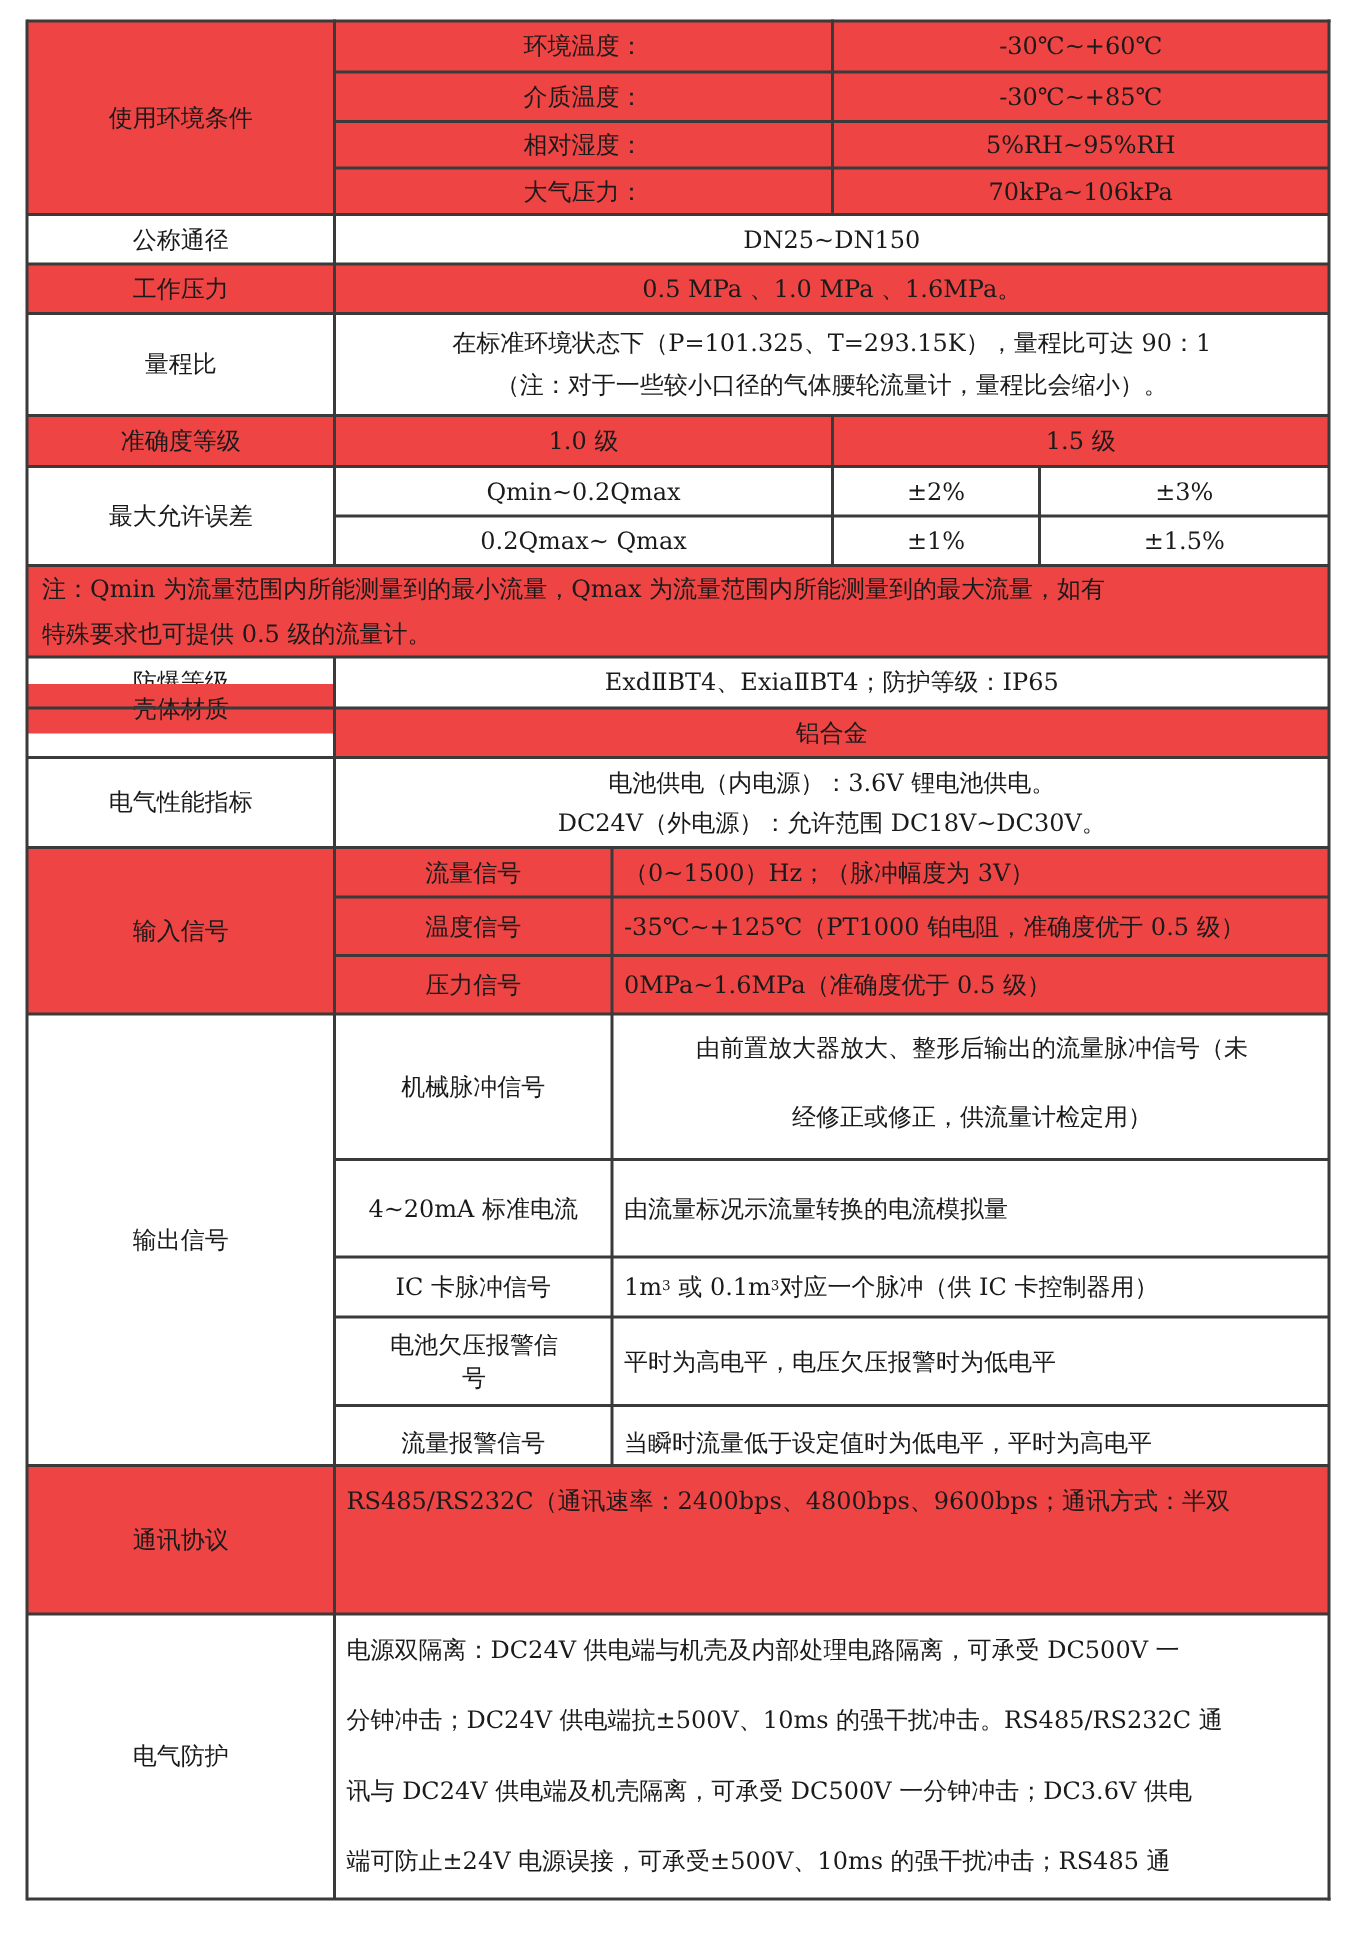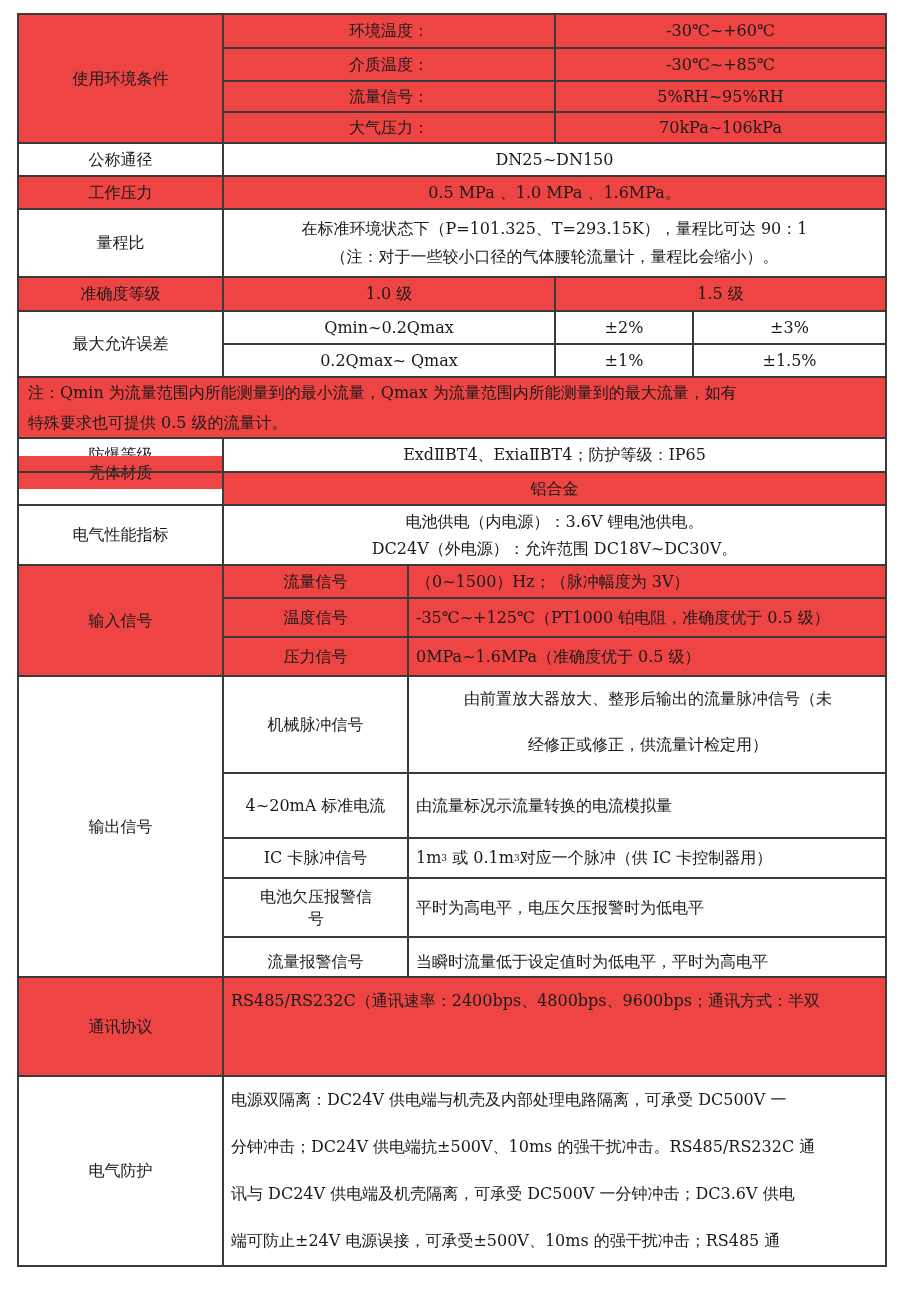--- a/index.html
+++ b/index.html
@@ -21,21 +21,21 @@
   sup{font-size:9px;line-height:0;}
 </style>
 </head>
 <body>
 
 <div class="cell shade" style="left:18px;top:14px;width:205px;height:129px;">使用环境条件</div>
 <div class="cell shade" style="left:223px;top:14px;width:332px;height:34px;">环境温度：</div>
 <div class="cell shade" style="left:555px;top:14px;width:331px;height:34px;">-30℃~+60℃</div>
 <div class="cell shade" style="left:223px;top:48px;width:332px;height:33px;">介质温度：</div>
 <div class="cell shade" style="left:555px;top:48px;width:331px;height:33px;">-30℃~+85℃</div>
-<div class="cell shade" style="left:223px;top:81px;width:332px;height:31px;">流量信号：</div>
+<div class="cell shade" style="left:223px;top:81px;width:332px;height:31px;">相对湿度：</div>
 <div class="cell shade" style="left:555px;top:81px;width:331px;height:31px;">5%RH~95%RH</div>
 <div class="cell shade" style="left:223px;top:112px;width:332px;height:31px;">大气压力：</div>
 <div class="cell shade" style="left:555px;top:112px;width:331px;height:31px;">70kPa~106kPa</div>
 
 <div class="cell" style="left:18px;top:143px;width:205px;height:33px;">公称通径</div>
 <div class="cell" style="left:223px;top:143px;width:663px;height:33px;">DN25~DN150</div>
 
 <div class="cell shade" style="left:18px;top:176px;width:205px;height:33px;">工作压力</div>
 <div class="cell shade" style="left:223px;top:176px;width:663px;height:33px;">0.5 MPa 、1.0 MPa 、1.6MPa。</div>
 

